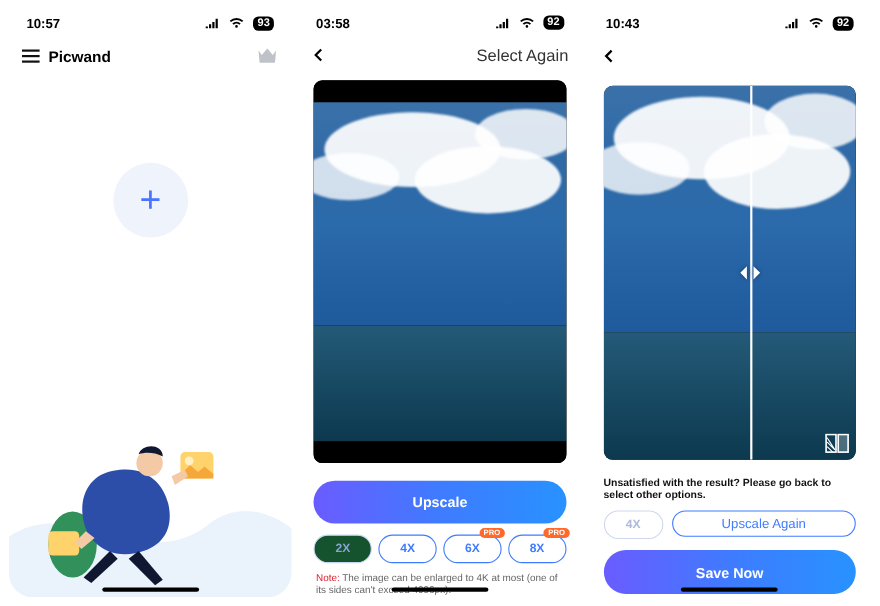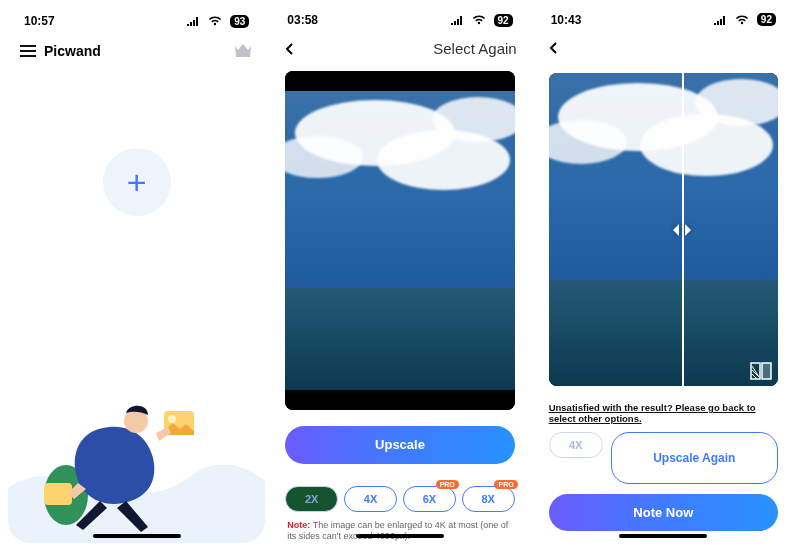--- a/index.html
+++ b/index.html
@@ -88,30 +88,30 @@
   .cloud { position:absolute; background: rgba(255,255,255,0.92); border-radius:50%; filter: blur(1px); }
   .compare-line { position:absolute; top:0; bottom:0; left:58%; width:2px; background:#fff; }
   .compare-handle {
     position:absolute; left:58%; top:50%; transform: translate(-50%,-50%);
     width:26px; height:26px; display:flex; align-items:center; justify-content:center;
   }
   .compare-handle svg { filter: drop-shadow(0 0 2px rgba(0,0,0,.4)); }
   .compare-toggle { position:absolute; right:6px; bottom:6px; width:22px; height:18px; }
   
   .btn-primary {
-    margin: 10px 14px 12px 14px;
+    margin: 10px 14px 0 14px;
     height: 40px; border-radius: 20px;
     background: linear-gradient(90deg,#6a5cff,#3f7bff,#2892ff);
     color:#fff; font-size:13px; font-weight:600;
     display:flex; align-items:center; justify-content:center;
   }
   .btn-outline {
-    height: 52px; border-radius: 18px;
+    height: 24px; border-radius: 18px;
     border: 1.5px solid #3f7bff;
-    color:#3f7bff; font-size:12px; font-weight:700;
+    color:#3f7bff; font-size:12px; font-weight:400;
     display:flex; align-items:center; justify-content:center;
     background:#fff;
   }
   .scale-row {
     display:flex; gap:6px; margin: 10px 14px 0 14px;
   }
   .scale-chip {
     flex:1; height:26px; border-radius:13px;
     border:1.3px solid #3f7bff; color:#3f7bff;
     font-size:11px; font-weight:600;
@@ -120,22 +120,22 @@
   }
   .scale-chip.active { background:#14532d; color:#8aa3d6; border-color:#c7d5f3;}
   .pro-badge {
     position:absolute; top:-7px; right:-4px;
     background:#ff6a2b; color:#fff; font-size:7px; font-weight:700;
     padding:1px 4px; border-radius:6px;
   }
   .note {
     margin: 8px 16px 0 16px; font-size:9px; color:#666; line-height:1.3;
   }
-  .note .red { color:#d23; font-weight:700; }
-  .s3-msg { margin: 10px 14px 0 14px; font-size:9.5px; font-weight:700; color:#111;text-decoration:underline; }
+  .note .red { color:#d23; font-weight:400; }
+  .s3-msg { margin: 10px 14px 0 14px; font-size:9.5px; font-weight:700; color:#111; }
   .s3-row { display:flex; gap:8px; margin: 8px 14px 0 14px; }
   .s3-row .scale-chip { flex:0 0 54px; color:#aeb9da; border-color:#cfd8ee;}
   .s3-row .btn-outline { flex:1; }
   .home-indicator {
     position:absolute; bottom:5px; left:50%; transform:translateX(-50%);
     width:88px; height:4px; background:#000; border-radius:2px;
   }
 </style>
 </head>
 <body>
@@ -287,15 +287,15 @@
         <rect x="12" y="1" width="9" height="16" fill="#fff" fill-opacity=".25" stroke="#fff" stroke-width="1.5"></rect>
         <path stroke="#fff" stroke-width="1" d="M2 4l7 11M2 8l7 7M2 12l5 5"></path>
       </svg>
     </div>
   </div>
   <div class="s3-msg">Unsatisfied with the result? Please go back to select other options.</div>
   <div class="s3-row">
     <div class="scale-chip">4X</div>
     <div class="btn-outline">Upscale Again</div>
   </div>
-  <div class="btn-primary">Note Now</div>
+  <div class="btn-primary">Save Now</div>
   <div class="home-indicator"></div>
 </div>
 
 </body></html>

